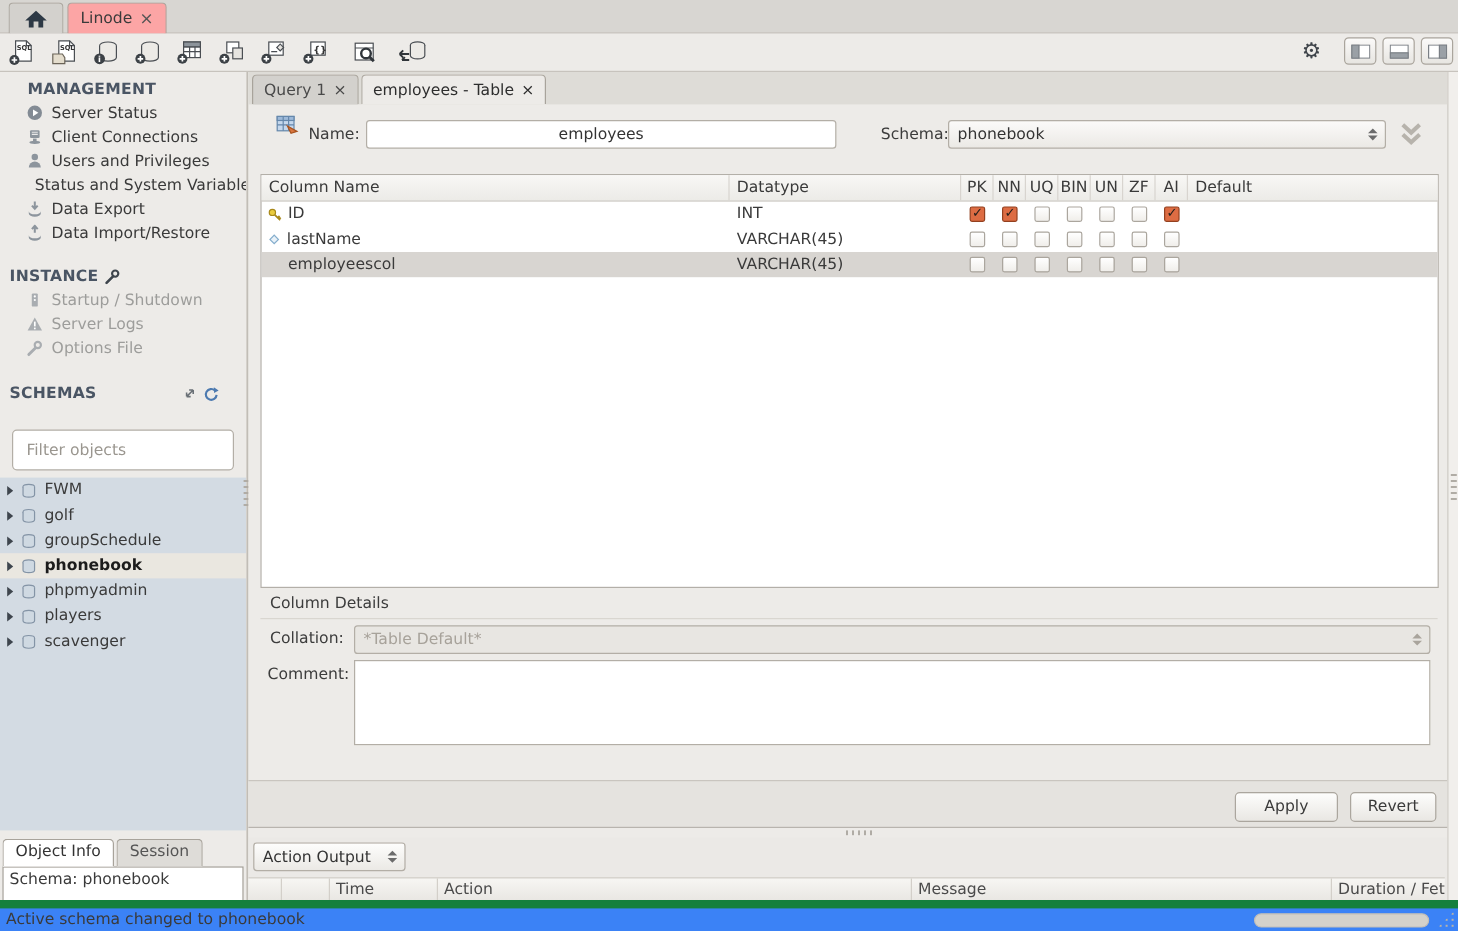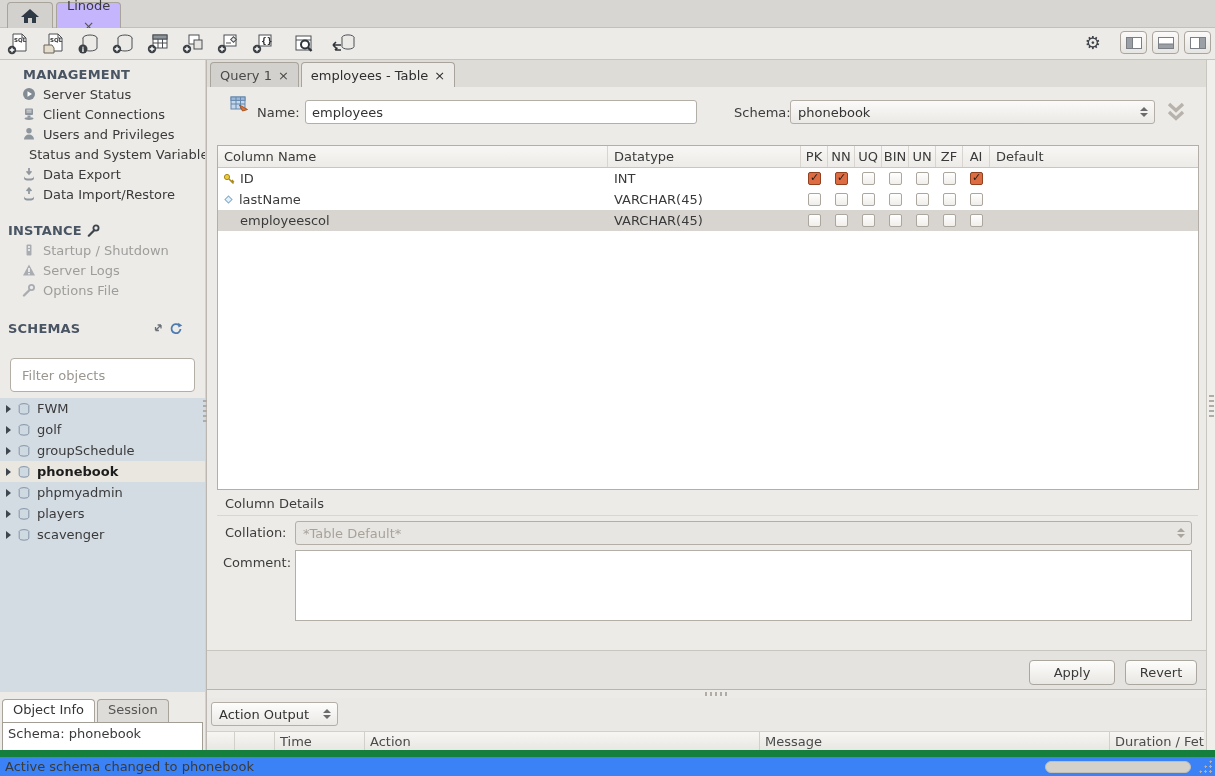--- a/index.html
+++ b/index.html
@@ -4,21 +4,21 @@
 <style>
   * { box-sizing: border-box; margin: 0; padding: 0; }
   html,body { width:1215px; height:776px; }
   body { font-family:"DejaVu Sans","Liberation Sans",sans-serif; font-size:13px; color:#3a3a3a; }
   .window { position:relative; width:1215px; height:776px; background:#edebe8; overflow:hidden; }
 
   
   .titlebar { position:absolute; top:0; left:0; right:0; height:28px; background:#d8d6d2; border-bottom:1px solid #c3bfb9; }
   .wtab { position:absolute; top:2px; height:26px; background:#d3d1cd; border:1px solid #a8a39b; border-bottom:none; border-radius:4px 4px 0 0; display:flex; align-items:center; justify-content:center; gap:6px; padding:0 10px; }
   .wtab.home { left:7px; width:46px; }
-  .wtab.active { background:#c4b5fd;flex-direction:column; }
+  .wtab.active { background:#fca5a5; }
   .wtab .close { color:#555; font-size:14px; line-height:1; cursor:default; }
 
   
   .toolbar { position:absolute; top:28px; left:0; right:0; height:32px; background:#edebe8; border-bottom:1px solid #c7c3bd; display:flex; align-items:center; padding-left:6px; gap:9px; }
   .ticon { width:26px; height:24px; display:flex; align-items:center; justify-content:center; }
   .toolbar-right { position:absolute; right:4px; top:3px; display:flex; align-items:center; gap:5px; }
   .gear { font-size:18px; color:#3f444a; margin-right:14px; }
   .ptoggle { width:27px; height:23px; border:1px solid #aaa59d; border-radius:4px; background:linear-gradient(#fbfaf9,#e7e5e1); display:flex; align-items:center; justify-content:center; }
 
   
@@ -438,21 +438,21 @@
 
       <span style="position:absolute; left:23px; top:9px;">
         <svg width="19" height="17" viewBox="0 0 19 17">
             <rect x="1" y="1" width="14" height="12" fill="#c5d7ec" stroke="#6587ab"></rect>
             <rect x="1" y="1" width="14" height="3.4" fill="#9db9d9" stroke="#6587ab"></rect>
             <path d="M6 1 v12 M10.5 1 v12 M1 8 h14" stroke="#6587ab"></path>
             <path d="M9.5 9 L17.5 13.5 L12.5 15 Z" fill="#d9763f" stroke="#a8531f"></path>
           </svg>
       </span>
       <span class="lbl" style="left:50px; top:18px;">Name:</span>
-      <input class="txtinput" style="left: 98px; top: 13px; width: 392px;" value="employees">
+      <input class="txtinput" style="left: 98px; top: 13px; width: 392px; text-align: center;" value="employees">
       <span class="lbl" style="left:527px; top:18px;">Schema:</span>
       <div class="selectw" style="left:583px; top:13px; width:365px;">
         <span>phonebook</span>
         <span class="spin">
             <i class="up"></i>
             <i class="dn"></i>
           </span>
       </div>
       <span style="position:absolute; left:956px; top:14px;">
         <svg width="26" height="22" viewBox="0 0 26 22">

